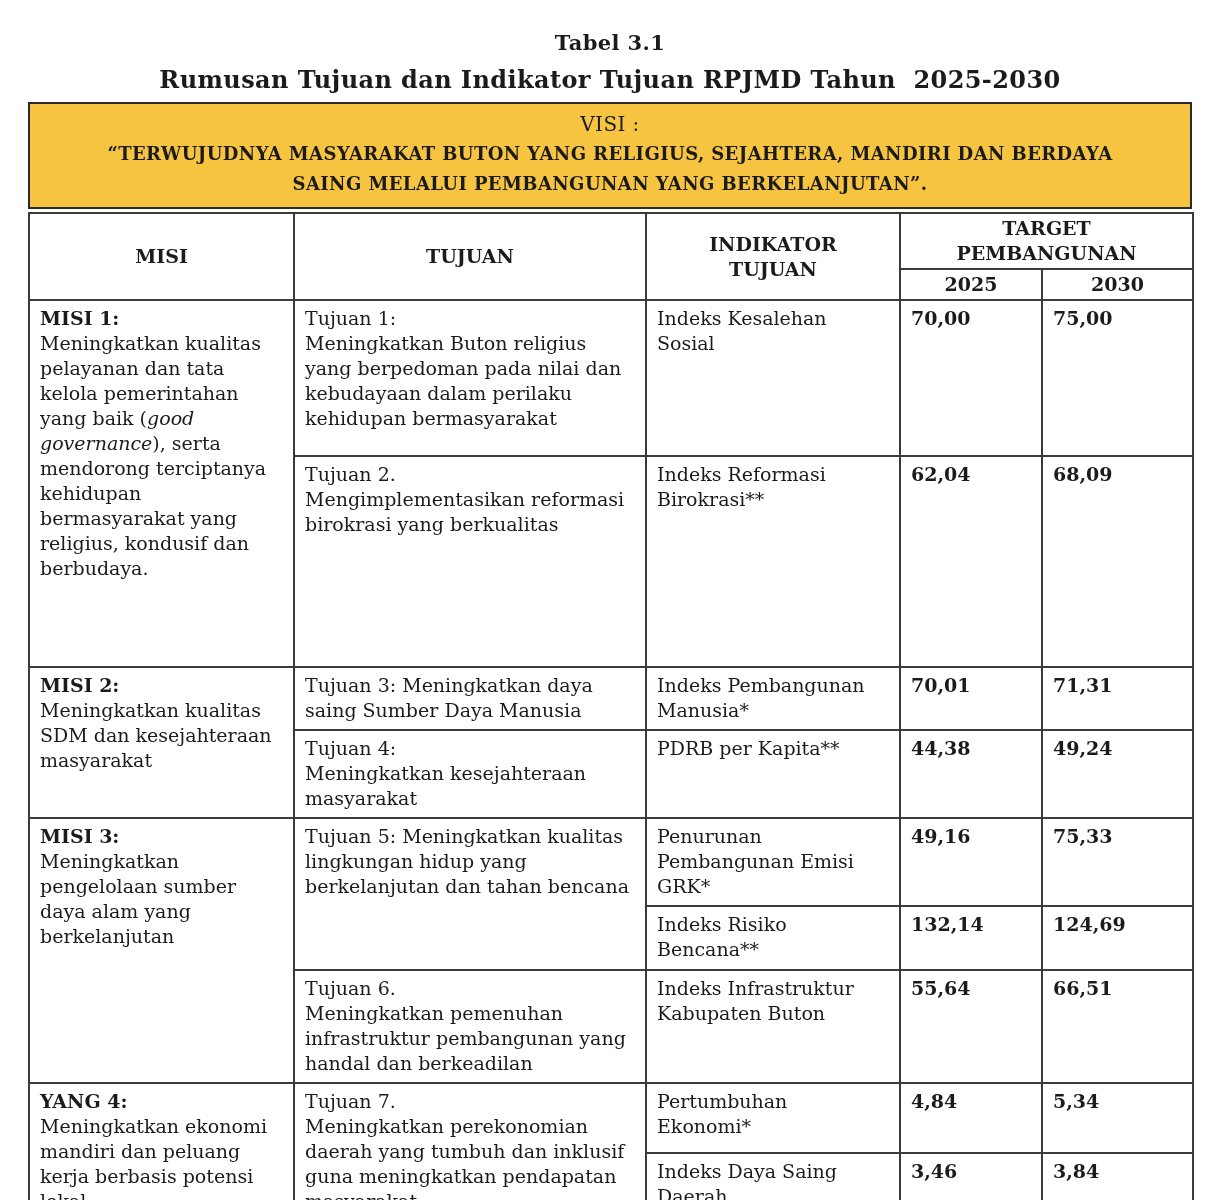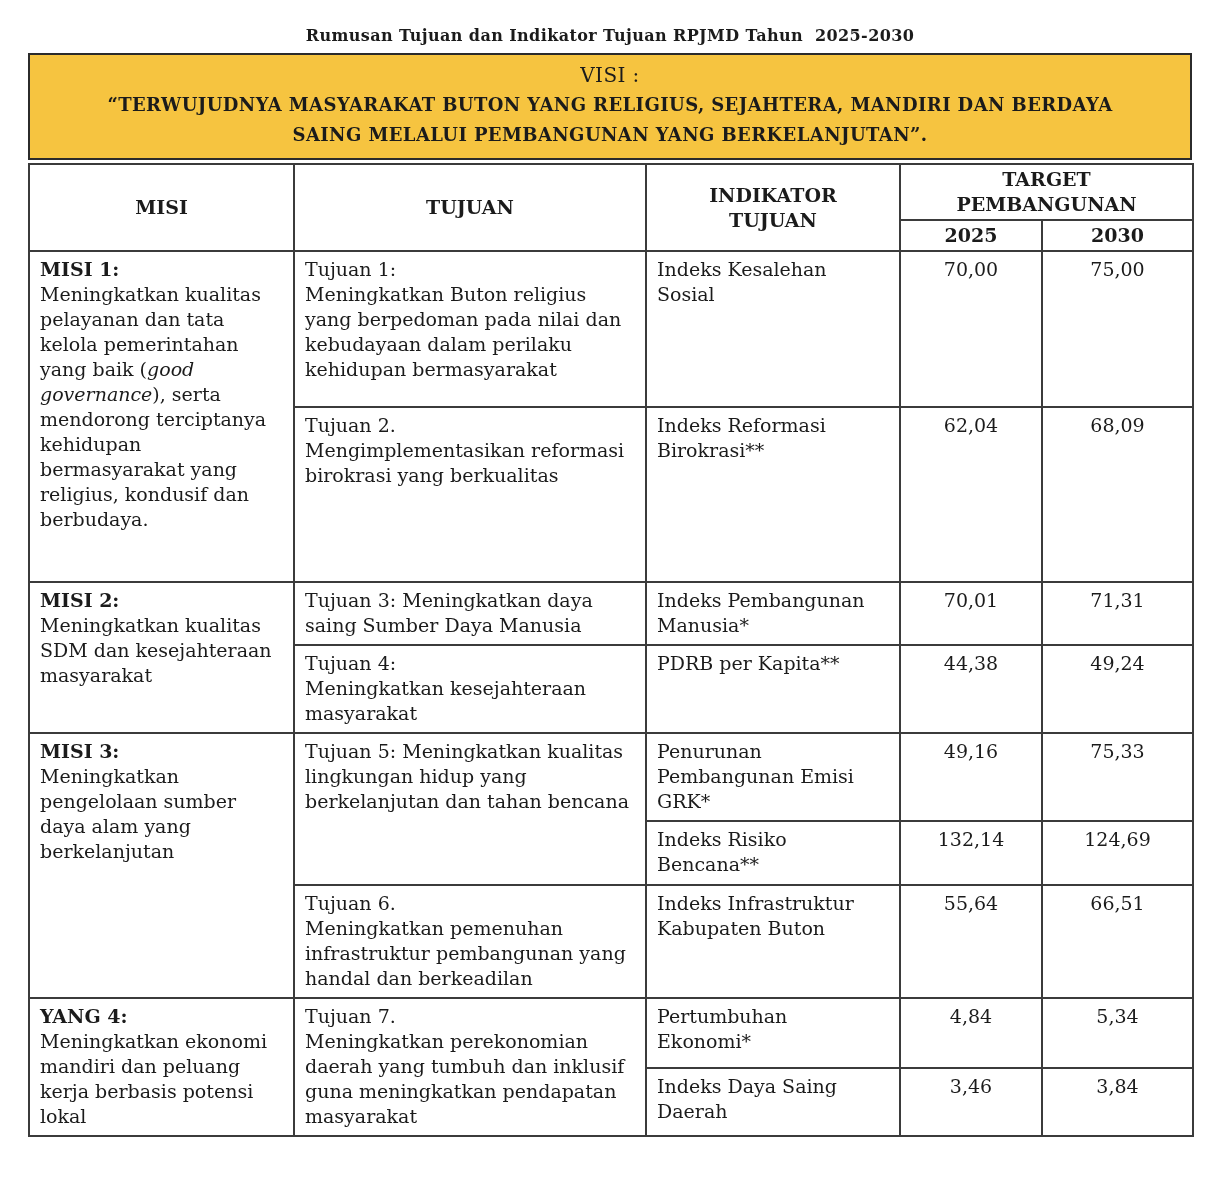--- a/index.html
+++ b/index.html
@@ -19,21 +19,21 @@
   .doc-title {
     text-align: center;
     font-weight: bold;
     font-size: 21px;
     letter-spacing: 0.4px;
     margin: 4px 0 10px 0;
   }
   .doc-subtitle {
     text-align: center;
     font-weight: bold;
-    font-size: 16px;
+    font-size: 24px;
     letter-spacing: 0.4px;
     margin: 0 0 8px 0;
     white-space: pre;
   }
   .visi-banner {
     background: #F6C440;
     border: 2px solid #2b2b2b;
     box-sizing: border-box;
     text-align: center;
     padding: 5px 10px 8px 10px;
@@ -70,34 +70,36 @@
     vertical-align: middle;
     padding: 2px 4px;
   }
   .pre-line { white-space: pre-line; }
   td.text-cell {
     vertical-align: top;
     text-align: left;
   }
   td.num-cell {
     vertical-align: top;
-    text-align: center;
+    text-align: left;
     padding-top: 7px;
+    font-weight: bold;
   }
   .misi-label {
     font-weight: bold;
     display: block;
   }
   .italic { font-style: italic; }
 </style>
 </head>
 <body>
 
 <div class="page">
 
+  <div class="doc-title">Tabel 3.1</div>
   <div class="doc-subtitle">Rumusan Tujuan dan Indikator Tujuan RPJMD Tahun  2025-2030</div>
 
   <div class="visi-banner">
     <div class="visi-heading">VISI :</div>
     <div class="visi-line">“TERWUJUDNYA MASYARAKAT BUTON YANG RELIGIUS, SEJAHTERA, MANDIRI DAN BERDAYA</div>
     <div class="visi-line">SAING MELALUI PEMBANGUNAN YANG BERKELANJUTAN”.</div>
   </div>
 
   <table class="rpjmd">
     <colgroup>
@@ -126,21 +128,21 @@
         <td class="text-cell" rowspan="2">
           <span class="misi-label">MISI 1:</span><span>Meningkatkan kualitas pelayanan dan tata kelola pemerintahan yang baik (</span><span class="italic">good governance</span><span>), serta mendorong terciptanya kehidupan bermasyarakat yang religius, kondusif dan berbudaya.</span>
         </td>
         <td class="text-cell pre-line">Tujuan 1:
 Meningkatkan Buton religius yang berpedoman pada nilai dan kebudayaan dalam perilaku kehidupan bermasyarakat</td>
         <td class="text-cell pre-line">Indeks Kesalehan
 Sosial</td>
         <td class="num-cell">70,00</td>
         <td class="num-cell">75,00</td>
       </tr>
-      <tr style="height:175px">
+      <tr style="height:211px">
         <td class="text-cell pre-line">Tujuan 2.
 Mengimplementasikan reformasi birokrasi yang berkualitas</td>
         <td class="text-cell pre-line">Indeks Reformasi
 Birokrasi**</td>
         <td class="num-cell">62,04</td>
         <td class="num-cell">68,09</td>
       </tr>
       <tr style="height:56px">
         <td class="text-cell" rowspan="2">
           <span class="misi-label">MISI 2:</span><span>Meningkatkan kualitas SDM dan kesejahteraan masyarakat</span>

